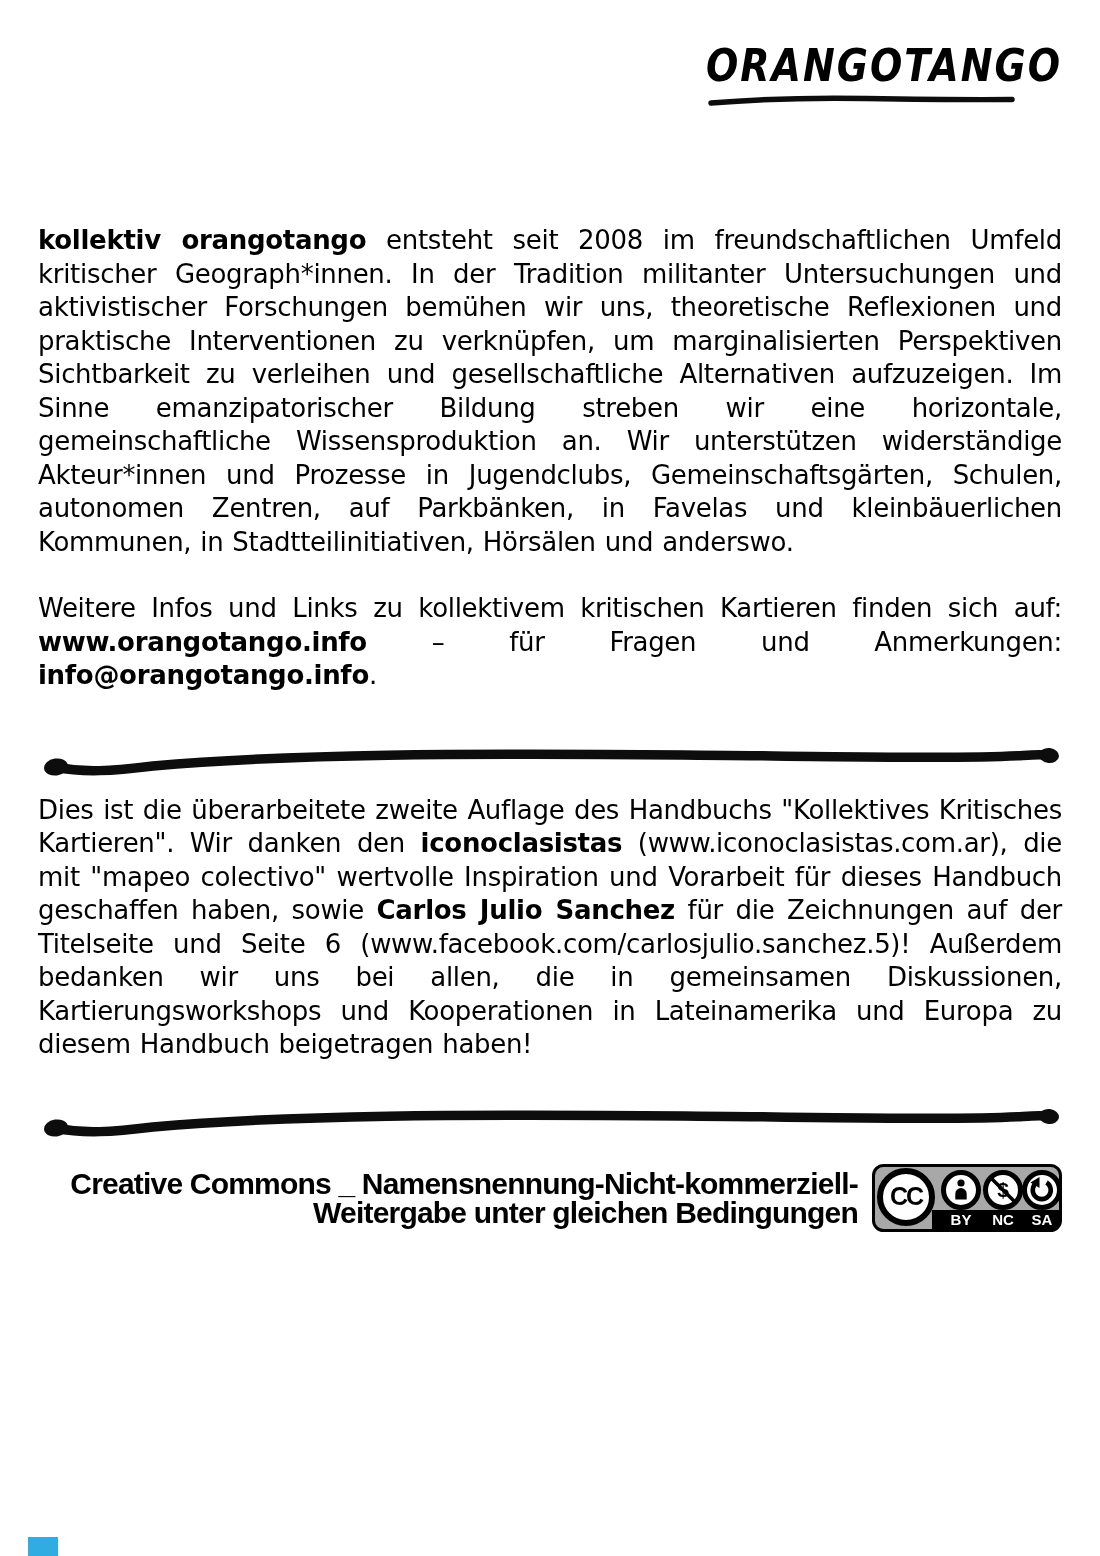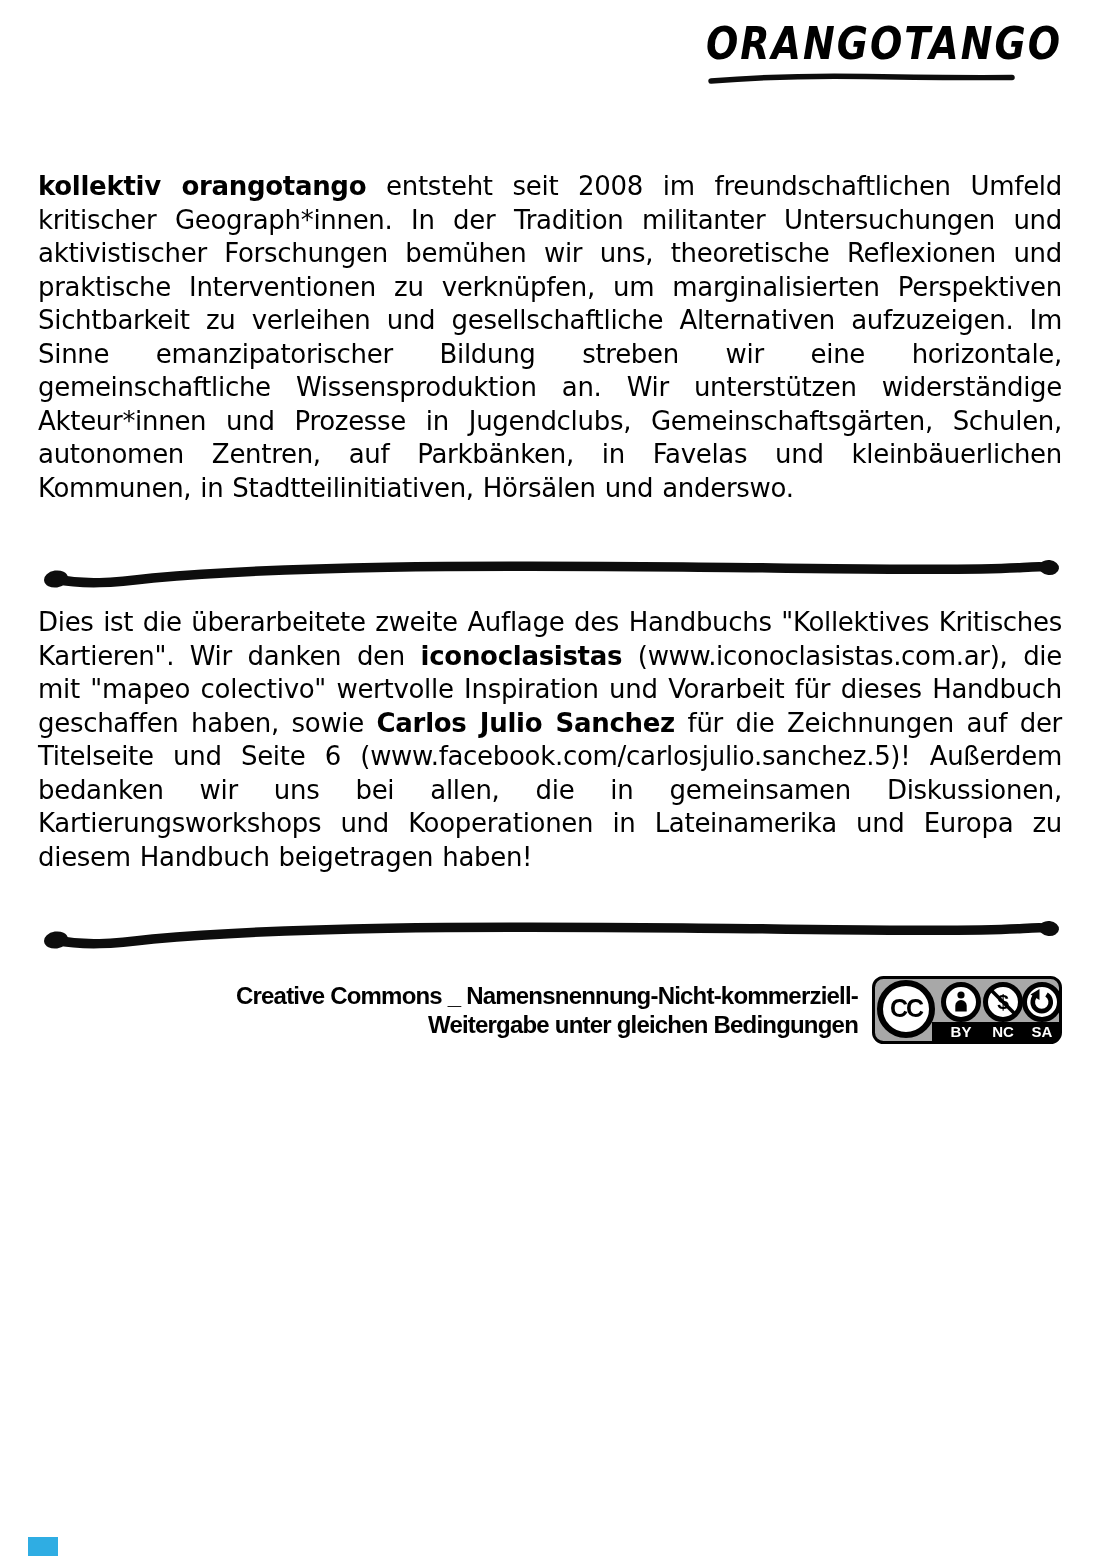--- a/index.html
+++ b/index.html
@@ -12,21 +12,21 @@
     box-sizing:border-box;
     padding:0 38px;
     overflow:hidden;
     font-family:"DejaVu Sans",sans-serif;
   }
   .logo-wrap{
     padding-top:26px;
     text-align:right;
     height:78px;
   }
-  .logo{display:inline-block;text-align:center;}
+  .logo{display:inline-block;text-align:center;margin-top:22px;}
   .logo-text{
     display:inline-block;
     font-family:"DejaVu Sans",sans-serif;
     font-style:italic;
     font-weight:700;
     font-size:38px;
     letter-spacing:2px;
     transform:scaleY(1.18);
     transform-origin:bottom;
     white-space:nowrap;
@@ -34,37 +34,37 @@
   .logo-underline{display:block;margin-top:2px;}
   .body-text{
     margin:0;
     font-size:26px;
     line-height:33.5px;
     letter-spacing:-0.3px;
     text-align:justify;
     word-spacing:1px;
   }
   .body-text .b{font-weight:700;}
-  .p-about{margin-top:66px;}
+  .p-about{margin-top:120px;}
   .p-links{margin-top:33px;}
   .p-credits{margin-top:17px;}
   .p-closing{margin-top:46px;}
   .divider{height:34px;}
   .divider-1{margin-top:50px;}
   .divider-2{margin-top:42px;}
   .license-row{
     margin-top:26px;
     display:flex;
     justify-content:flex-end;
     align-items:center;
   }
   .license-text{
     font-family:"Liberation Sans",sans-serif;
     font-weight:700;
-    font-size:24px;
+    font-size:30px;
     line-height:29px;
     letter-spacing:-0.8px;
     text-align:right;
     margin-right:14px;
   }
   .corner-mark{
     position:absolute;
     left:28px;
     bottom:0;
     width:30px;
@@ -80,20 +80,21 @@
     <div class="logo">
       <span class="logo-text">ORANGOTANGO</span>
       <svg class="logo-underline" width="312" height="14" viewBox="0 0 312 14">
         <path d="M5 9 Q 80 3 160 4.5 Q 250 6 306 5.5" fill="none" stroke="#0d0d0d" stroke-width="5.5" stroke-linecap="round"></path>
       </svg>
     </div>
   </div>
 
   <p class="body-text p-about"><span class="b">kollektiv orangotango</span><span> entsteht seit 2008 im freundschaftlichen Umfeld kritischer Geograph*innen. In der Tradition militanter Untersuchungen und aktivistischer Forschungen bemühen wir uns, theoretische Reflexionen und praktische Interventionen zu verknüpfen, um marginalisierten Perspektiven Sichtbarkeit zu verleihen und gesellschaftliche Alternativen aufzuzeigen. Im Sinne emanzipatorischer Bildung streben wir eine horizontale, gemeinschaftliche Wissensproduktion an. Wir unterstützen widerständige Akteur*innen und Prozesse in Jugendclubs, Gemeinschaftsgärten, Schulen, autonomen Zentren, auf Parkbänken, in Favelas und kleinbäuerlichen Kommunen, in Stadtteilinitiativen, Hörsälen und anderswo.</span></p>
 
+  <p class="body-text p-links"><span>Weitere Infos und Links zu kollektivem kritischen Kartieren finden sich auf: </span><span class="b">www.orangotango.info</span><span> – für Fragen und Anmerkungen: </span><span class="b">info@orangotango.info</span><span>.</span></p>
 
   <div class="divider divider-1">
     <svg width="1024" height="34" viewBox="0 0 1024 34">
       <ellipse cx="18" cy="24" rx="12" ry="8.5" fill="#0d0d0d" transform="rotate(-8 18 24)"></ellipse>
       <path d="M 18 24 C 45 30 75 28 115 23 C 250 11 430 10 645 12 C 800 13.5 925 16 985 12.5 C 1000 11.5 1008 12 1010 12.5" fill="none" stroke="#0d0d0d" stroke-width="9.5" stroke-linecap="round"></path>
       <ellipse cx="1011" cy="12.5" rx="10" ry="7.5" fill="#0d0d0d" transform="rotate(6 1011 12.5)"></ellipse>
     </svg>
   </div>
 
   <p class="body-text p-credits"><span>Dies ist die überarbeitete zweite Auflage des Handbuchs "Kollektives Kritisches Kartieren". Wir danken den </span><span class="b">iconoclasistas</span><span> (www.iconoclasistas.com.ar), die mit "mapeo colectivo" wertvolle Inspiration und Vorarbeit für dieses Handbuch geschaffen haben, sowie </span><span class="b">Carlos Julio Sanchez</span><span> für die Zeichnungen auf der Titelseite und Seite 6 (www.facebook.com/carlosjulio.sanchez.5)! Außerdem bedanken wir uns bei allen, die in gemeinsamen Diskussionen, Kartierungsworkshops und Kooperationen in Lateinamerika und Europa zu diesem Handbuch beigetragen haben!</span></p>

